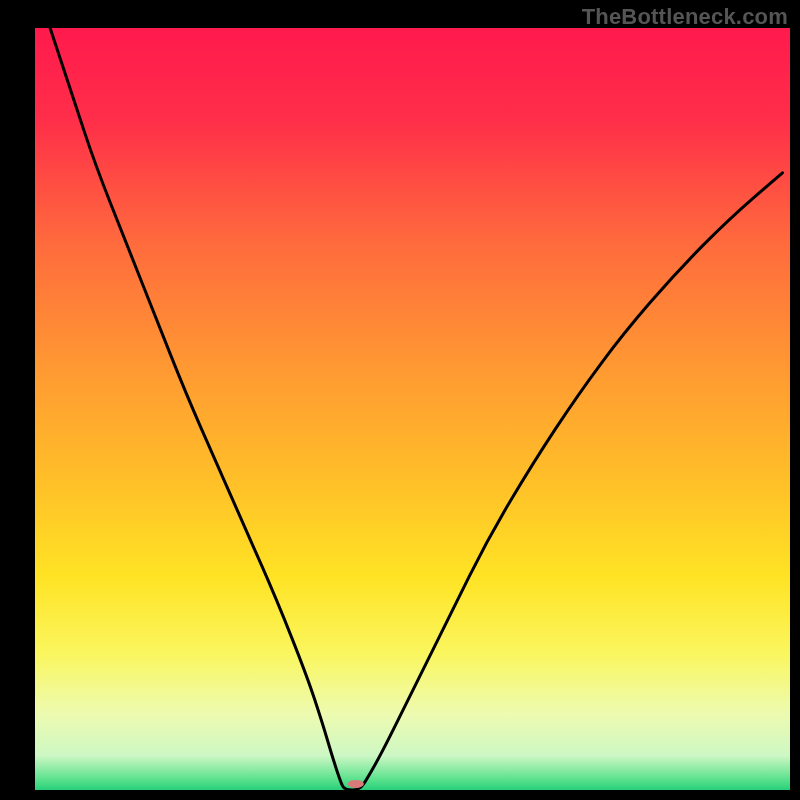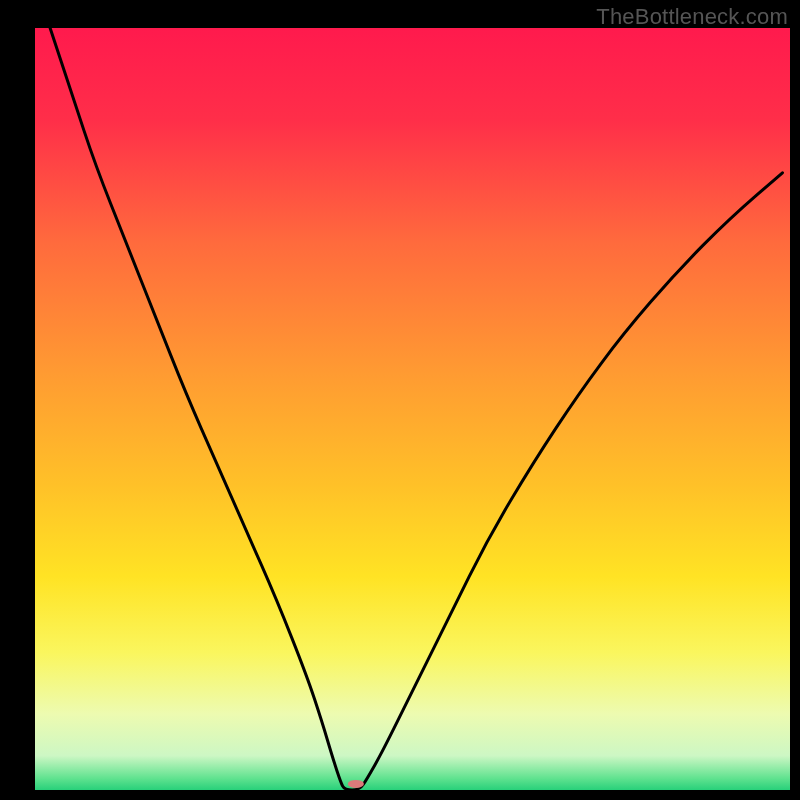--- a/index.html
+++ b/index.html
@@ -18,21 +18,21 @@
     width: 800px;
     height: 800px;
     background: #000;
   }
   .watermark {
     position: absolute;
     top: 4px;
     right: 12px;
     color: #555;
     font-size: 22px;
-    font-weight: 400;
+    font-weight: 700;
     letter-spacing: 0.2px;
     user-select: none;
     z-index: 5;
   }
   svg {
     position: absolute;
     top: 0;
     left: 0;
   }
 </style>

